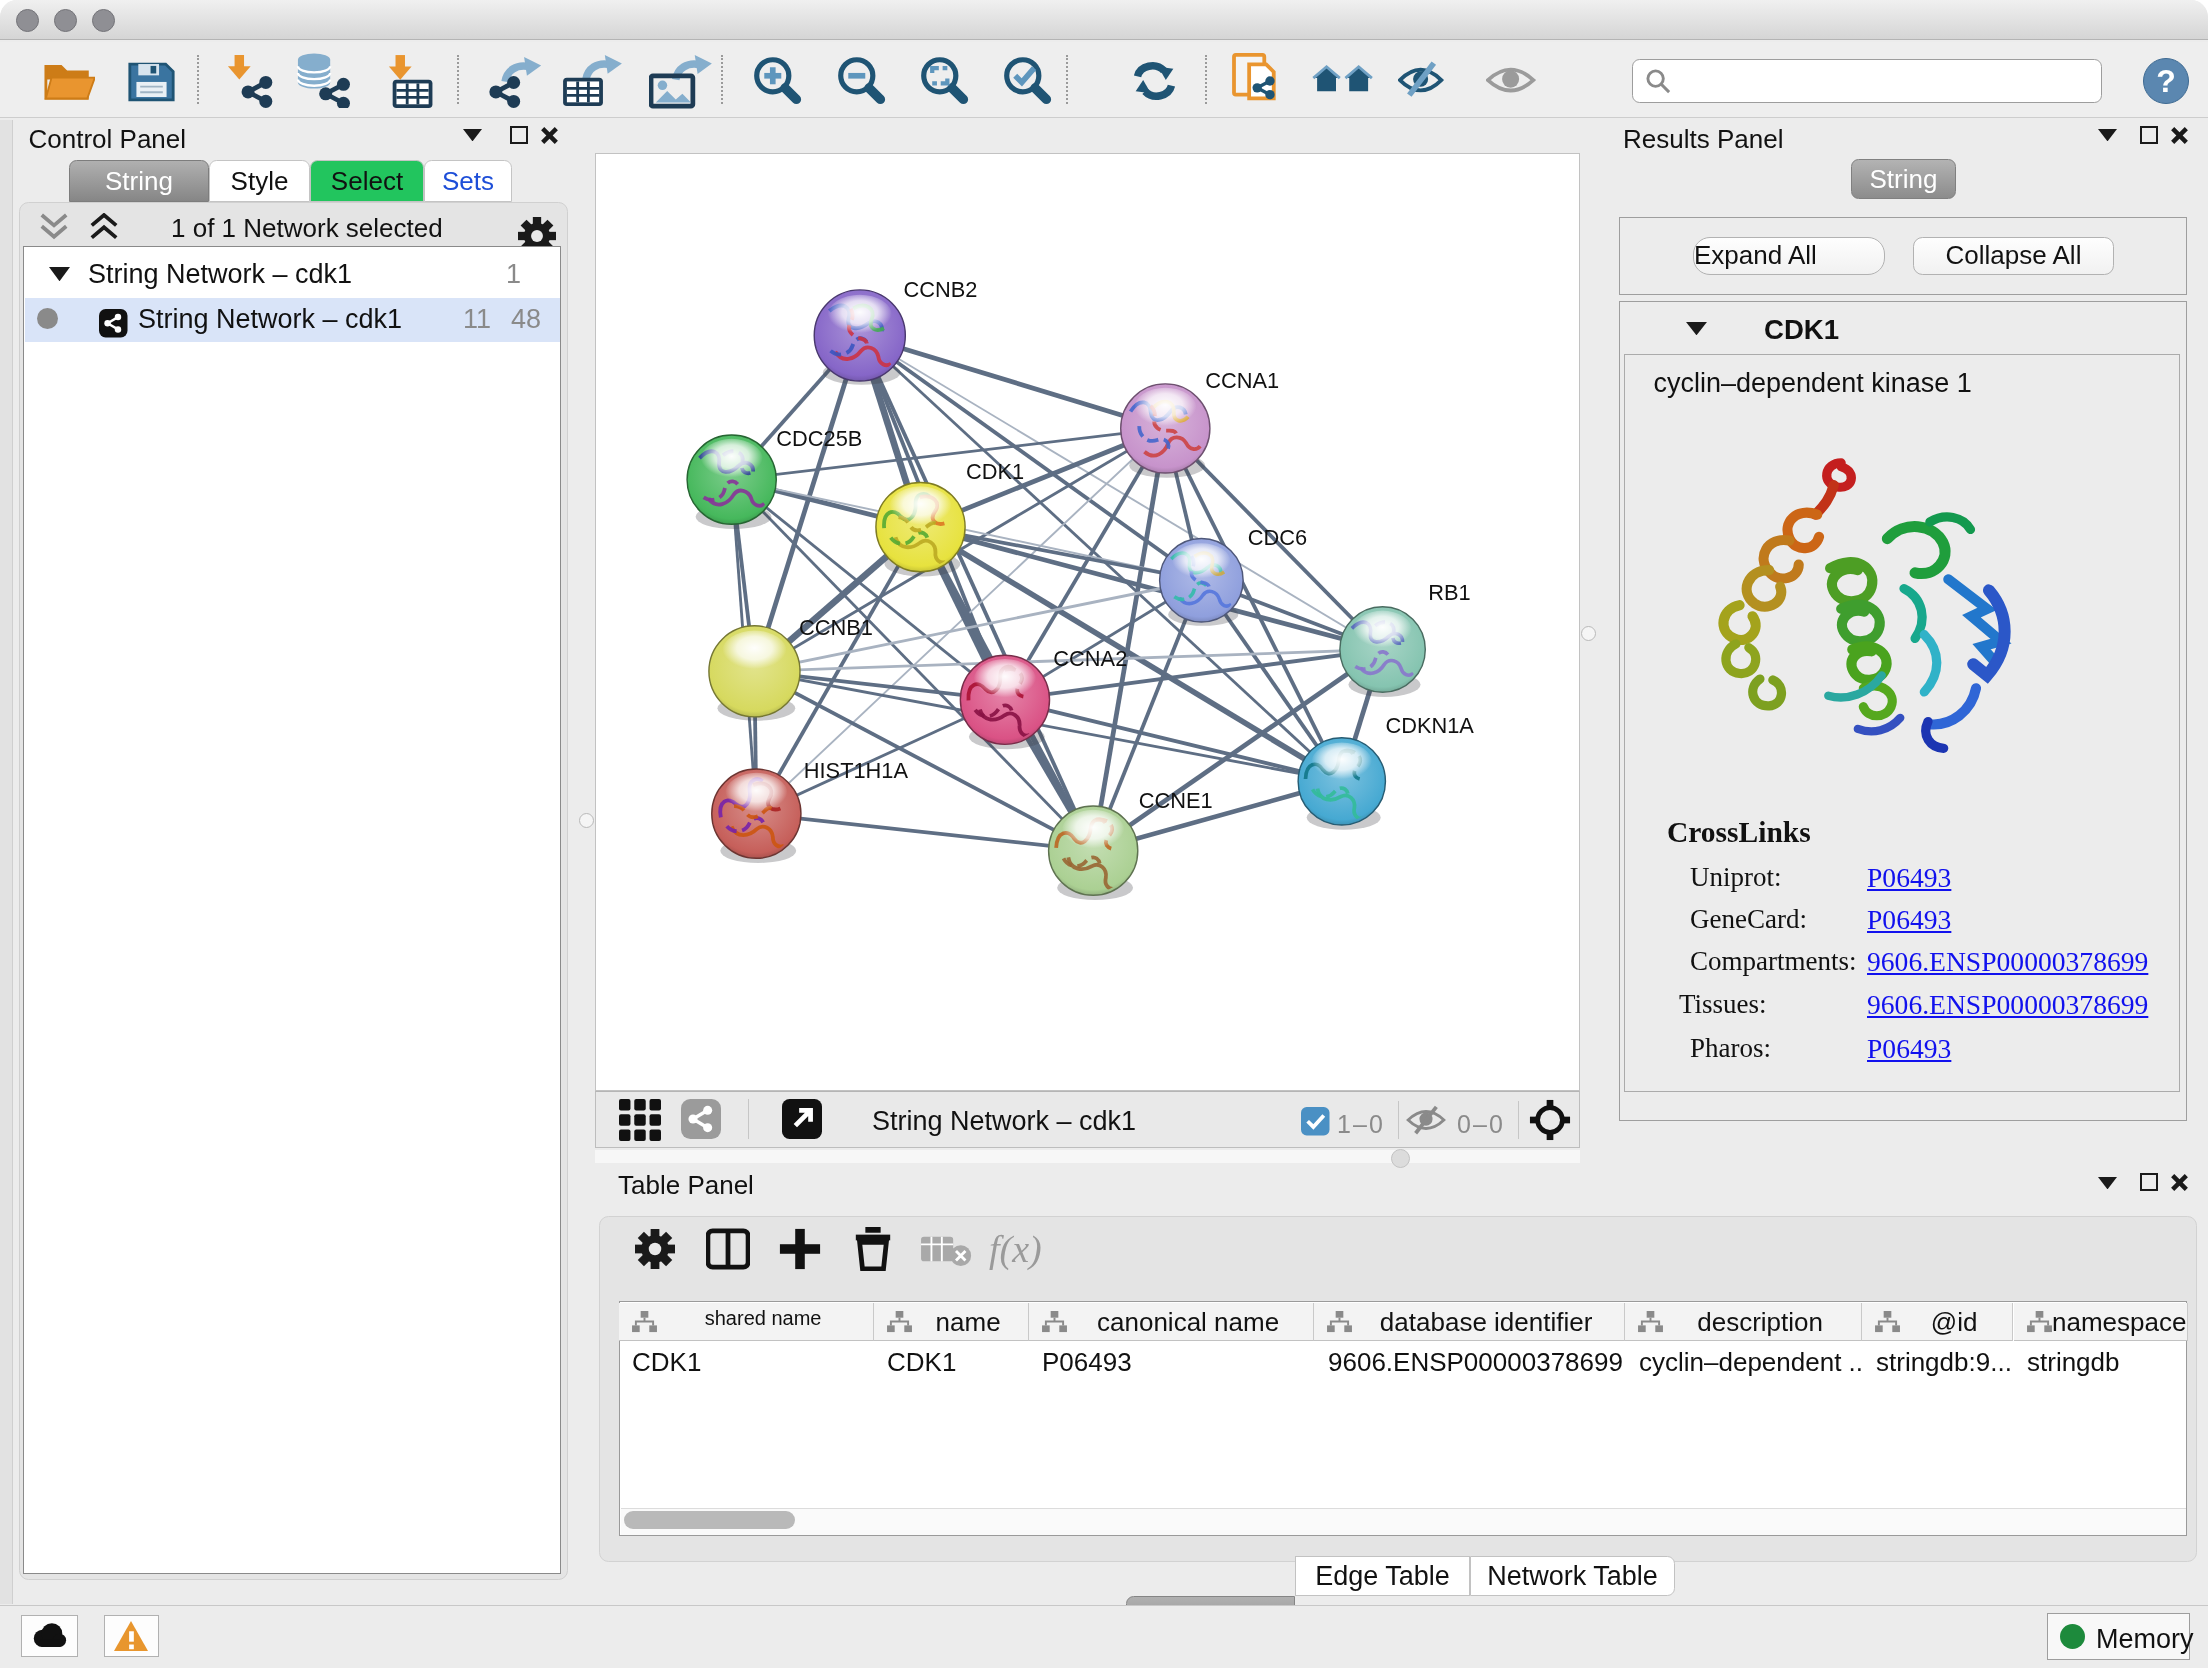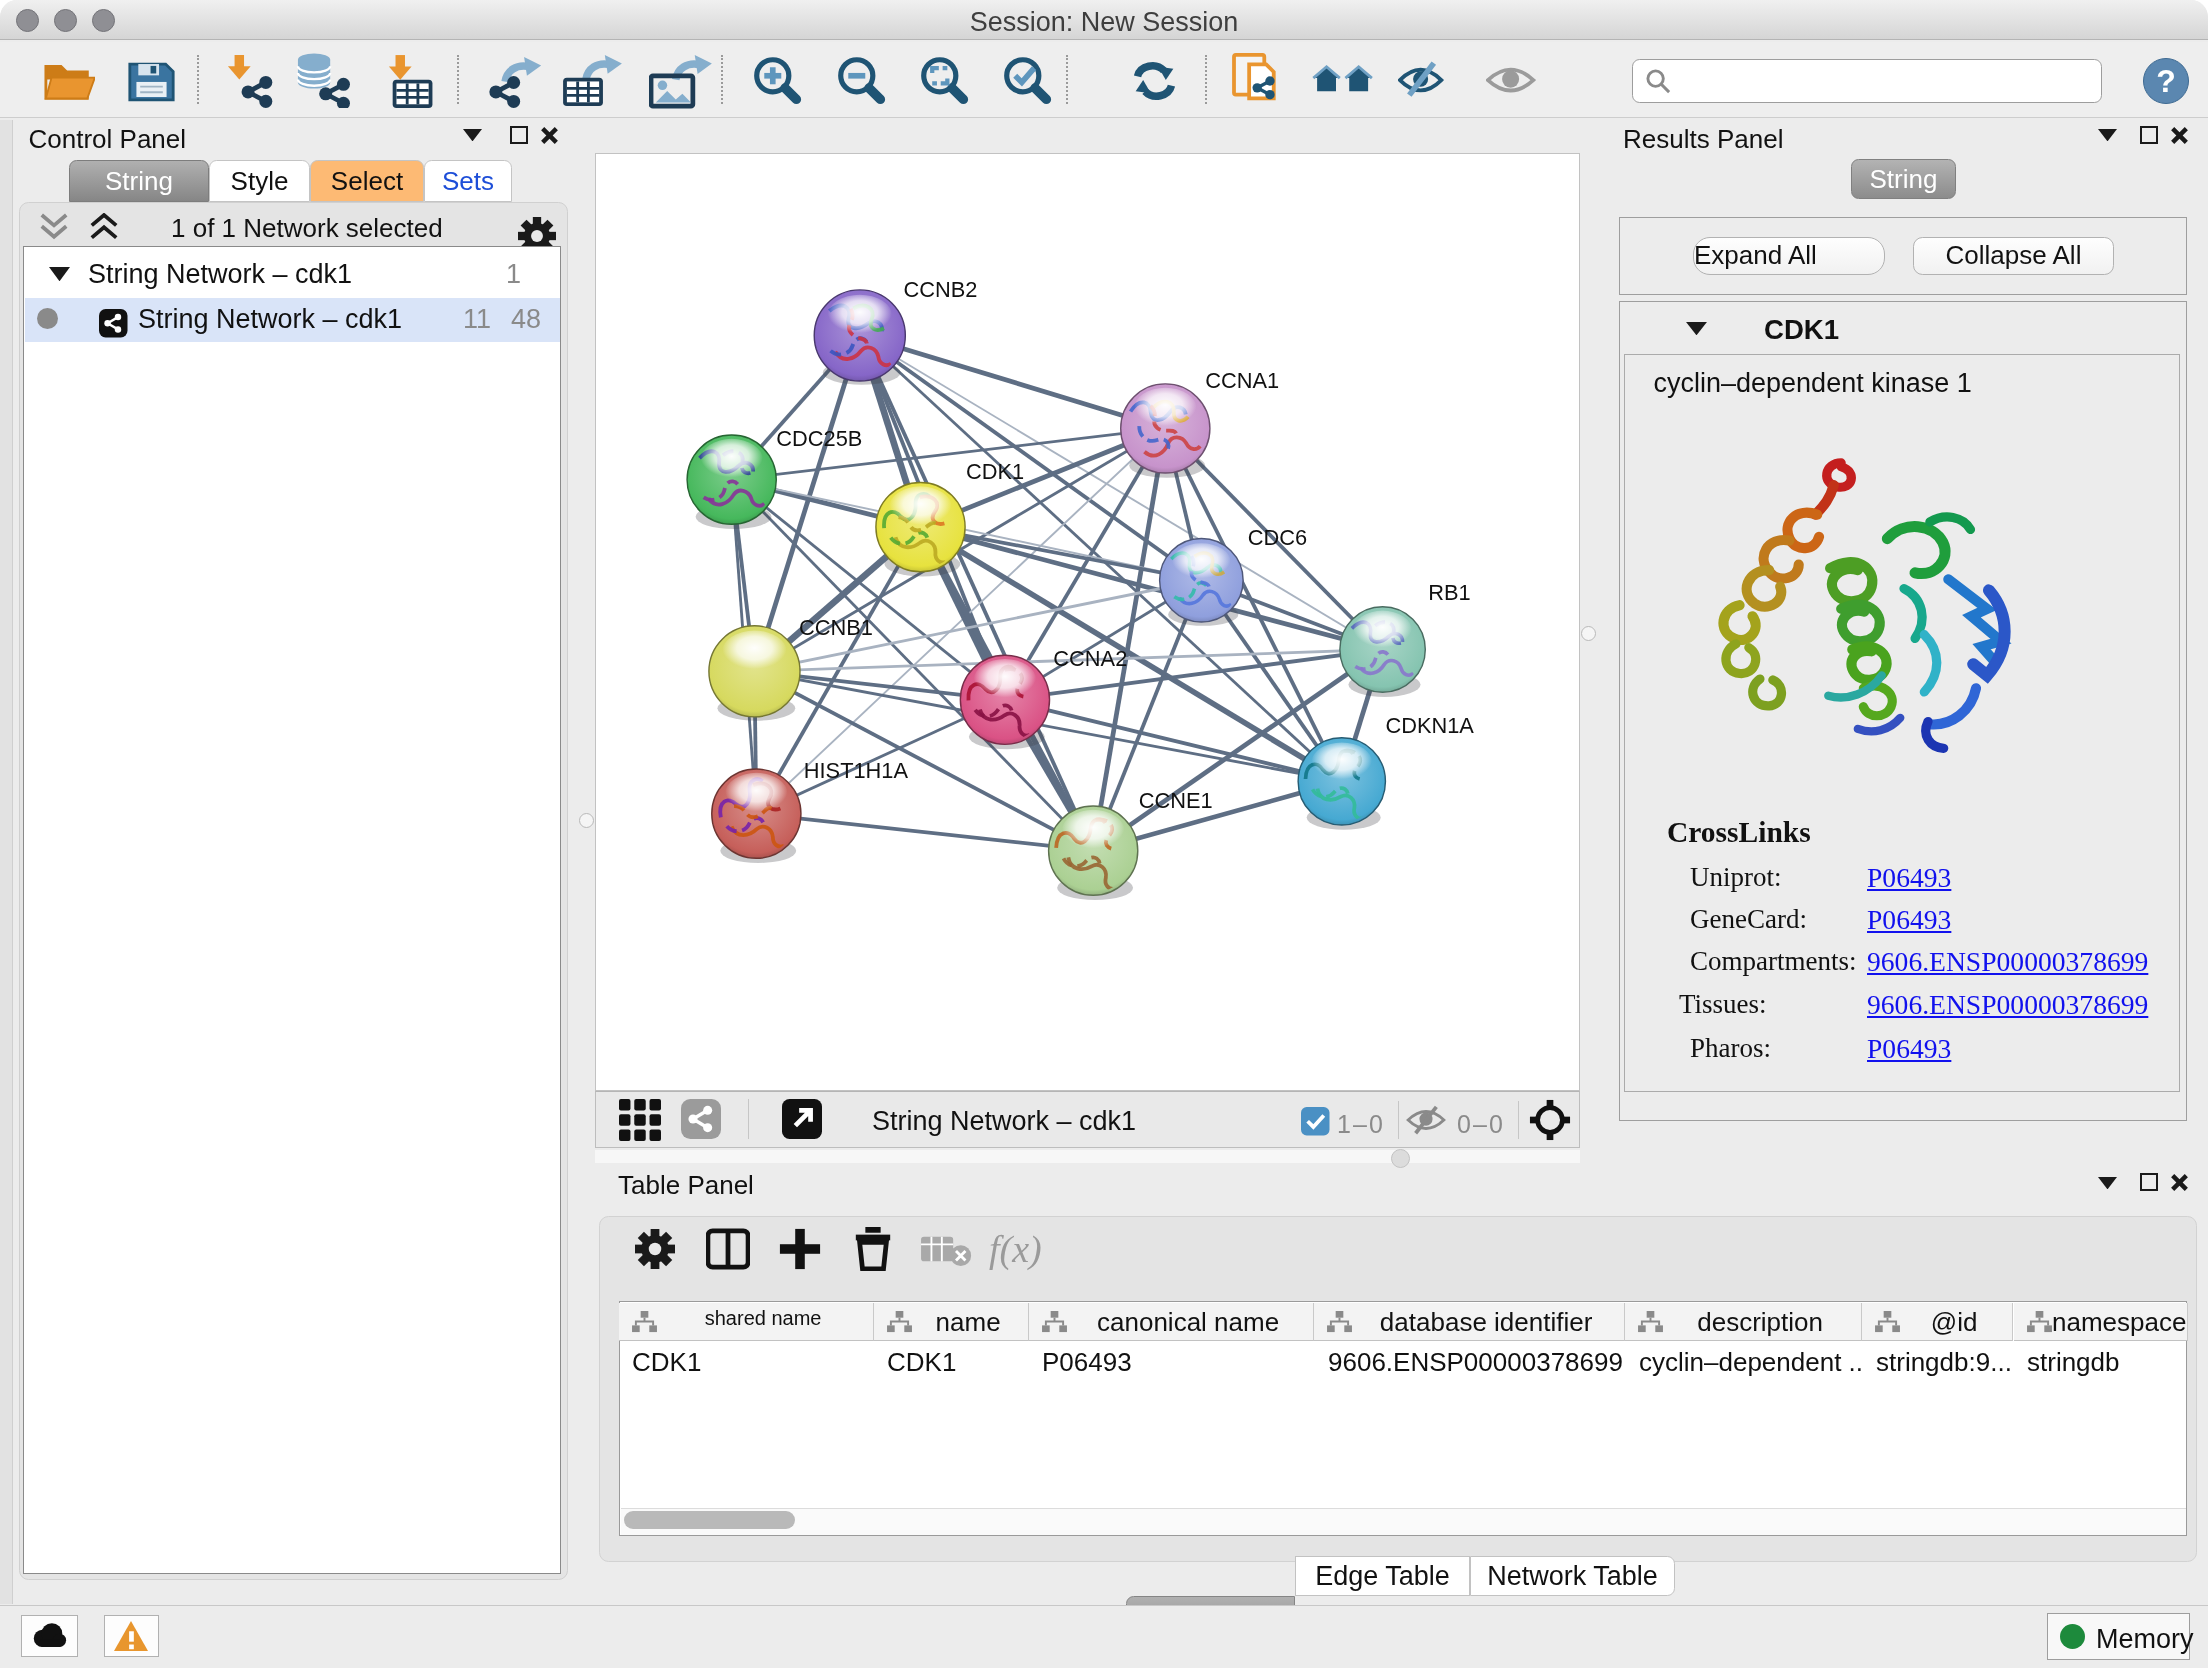--- a/index.html
+++ b/index.html
@@ -4,21 +4,20 @@
 html,body{width:2208px;height:1668px;overflow:hidden}
 body{font-family:"Liberation Sans",sans-serif;background:#fff;position:relative}
 .abs{position:absolute}
 .serif{font-family:"Liberation Serif",serif}
 </style></head><body>
 <div id="win" class="abs" style="left:0;top:0;width:2208px;height:1668px;background:#ececec;border-radius:17px 17px 0 0;overflow:hidden">
 <div class="abs" style="left:0;top:0;right:0;height:40px;background:linear-gradient(#f0f0f0,#d5d5d5);border-bottom:1.9px solid #b4b4b4;border-radius:17px 17px 0 0"></div>
 <div class="abs" style="left:16px;top:8.6px;width:23px;height:23px;border-radius:50%;background:#8f8f94;border:1.9px solid #747479"></div>
 <div class="abs" style="left:54px;top:8.6px;width:23px;height:23px;border-radius:50%;background:#8f8f94;border:1.9px solid #747479"></div>
 <div class="abs" style="left:92px;top:8.6px;width:23px;height:23px;border-radius:50%;background:#8f8f94;border:1.9px solid #747479"></div>
-<div class="abs" style="left:0;top:6.7px;width:100%;text-align:center;font-size:27px;color:#3e3e3e;font-weight:500">Session: New Session</div>
 <div id="toolbar" class="abs" style="left:0;top:42px;width:100%;height:76px;background:#eeeeee;border-bottom:1.9px solid #cdcdcd"></div>
 
 <svg style="position:absolute;left:42px;top:55px" width="53" height="49" viewBox="0 0 56 52">
       <path d="M4,12 h16 l6,6 h22 v8 h-44 z" fill="#cd7c17"></path>
       <path d="M4,12 h16 l6,6 h22 v28 h-44 z" fill="none" stroke="#cd7c17" stroke-width="3"></path>
       <path d="M10,24 h46 l-8,22 h-44 z" fill="#e9952f" stroke="#cd7c17" stroke-width="2"></path>
     </svg>
     <svg style="position:absolute;left:127px;top:57px" width="49" height="48" viewBox="0 0 52 50">
       <path d="M3,7 h38 l8,8 v30 h-46 z" fill="#3a74a0" stroke="#1f5474" stroke-width="3"></path>
       <rect x="12" y="7" width="22" height="12" fill="#d7e4ee"></rect>
@@ -183,21 +182,21 @@
 
 <svg style="position:absolute;left:463px;top:129px" width="19" height="12.4" viewBox="0 0 20 13">
       <path d="M0,0 h20 l-10.0,13 z" fill="#1a1a1a"></path>
     </svg>
 <div style="position:absolute;left:510px;top:126px;width:18px;height:18px;border:2.9px solid #1a1a1a"></div>
 <svg style="position:absolute;left:539px;top:125px" width="21" height="21" viewBox="0 0 20 20">
       <path d="M2,5 L5,2 L10,7 L15,2 L18,5 L13,10 L18,15 L15,18 L10,13 L5,18 L2,15 L7,10 z" fill="#1a1a1a"></path>
     </svg>
 <div class="abs" style="left:69px;top:160px;width:140px;height:42px;background:linear-gradient(#b0b0b0,#868686);border:1px solid #7d7d7d;border-radius:7.6px 7.6px 0 0;color:#fff;font-size:26px;text-align:center;line-height:40px">String</div>
 <div class="abs" style="left:209px;top:160px;width:101px;height:42px;background:#fff;border:1px solid #c4c4c4;border-radius:7.6px 7.6px 0 0;color:#111;font-size:26px;text-align:center;line-height:40px">Style</div>
-<div class="abs" style="left:310px;top:160px;width:114px;height:42px;background:#fdba74;border:1px solid #c4c4c4;border-radius:7.6px 7.6px 0 0;color:#111;font-size:26px;text-align:center;line-height:40px">Select</div>
+<div class="abs" style="left:310px;top:160px;width:114px;height:42px;background:#22c55e;border:1px solid #c4c4c4;border-radius:7.6px 7.6px 0 0;color:#111;font-size:26px;text-align:center;line-height:40px">Select</div>
 <div class="abs" style="left:424px;top:160px;width:88px;height:42px;background:#fff;border:1px solid #c4c4c4;border-radius:7.6px 7.6px 0 0;color:#1d4ed8;font-size:26px;text-align:center;line-height:40px">Sets</div>
 
 <div class="abs" style="left:19px;top:202px;width:549px;height:1378px;background:#e4e4e4;border:1px solid #d0d0d0;border-radius:9.5px"></div>
 
 <svg style="position:absolute;left:38px;top:213px" width="32" height="28.5" viewBox="0 0 34 30">
       <path d="M4,2 l13,11 l13,-11 M4,14 l13,11 l13,-11" fill="none" stroke="#8a8a8a" stroke-width="4"></path>
     </svg>
 <svg style="position:absolute;left:88px;top:213px" width="32" height="28.5" viewBox="0 0 34 30">
       <path d="M4,13 l13,-11 l13,11 M4,26 l13,-11 l13,11" fill="none" stroke="#1a1a1a" stroke-width="4"></path>
     </svg>

